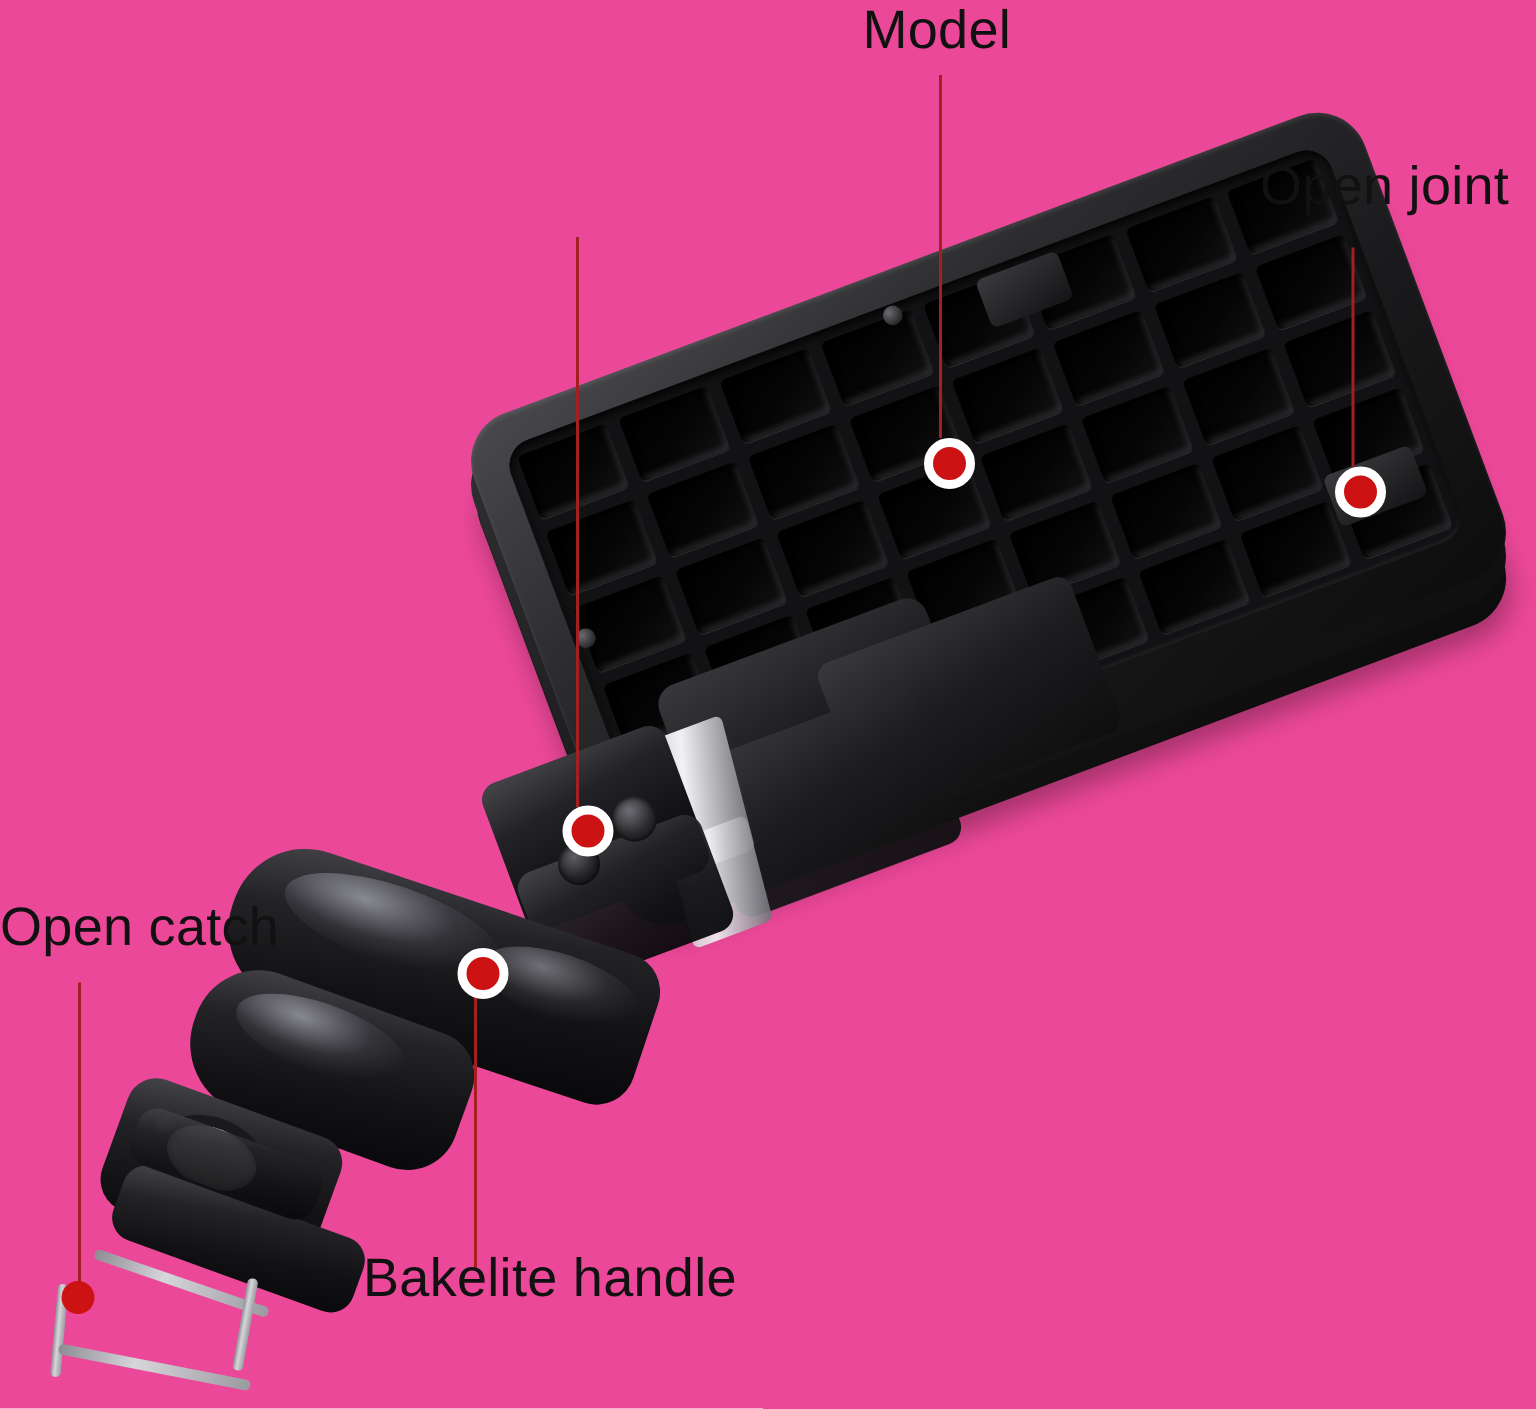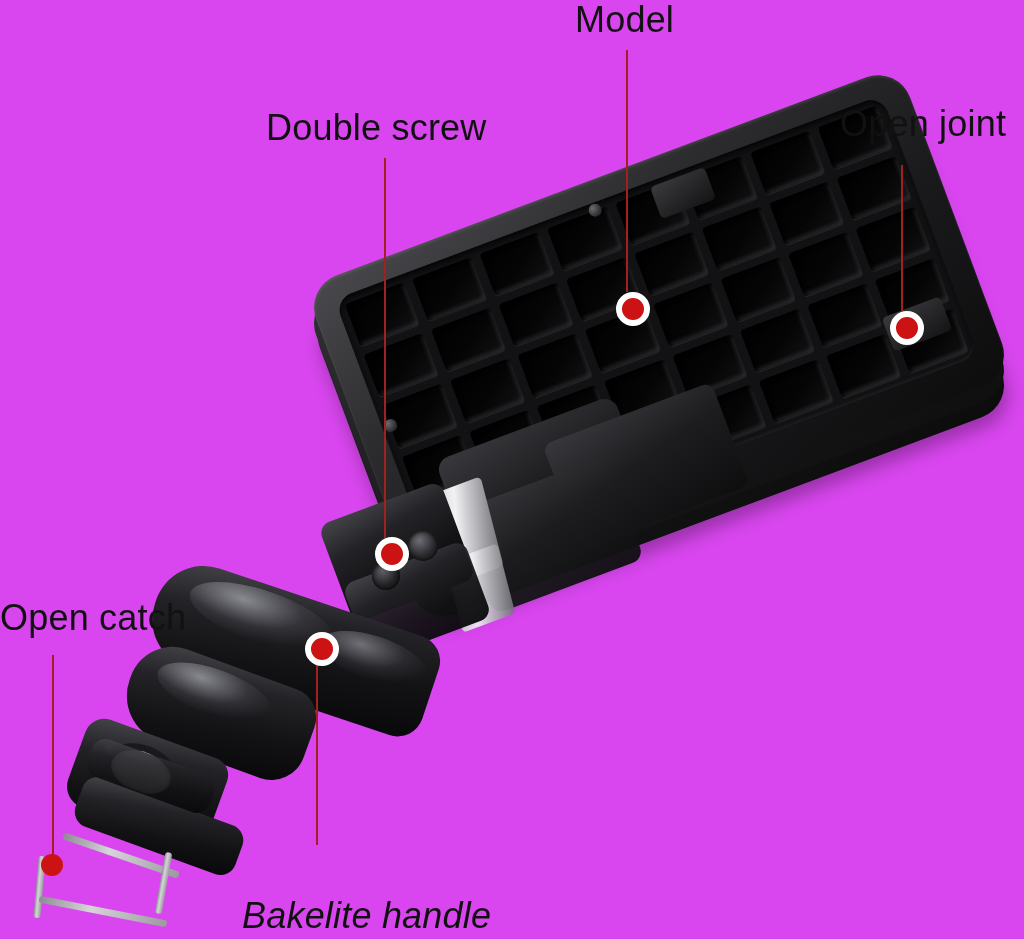--- a/index.html
+++ b/index.html
@@ -3,21 +3,21 @@
 <meta charset="utf-8">
 <title>Waffle Maker Annotated Diagram</title>
 <style>
   html,body{margin:0;padding:0;background:#ffffff;}
   body{font-family:"Liberation Sans","DejaVu Sans",sans-serif;}
 
   #stage{
     position:relative;
     width:1024px;
     height:939px;
-    background:#d946ef;
+    background:#ec4899;
     overflow:hidden;
   }
 
   
   .label{
     position:absolute;
     color:#111111;
     font-size:36px;
     line-height:36px;
     letter-spacing:0.2px;
@@ -294,21 +294,20 @@
   <div class="leader" style="left:316px;top:657px;height:188px;"></div>
 
   <div class="dot ringed" style="left:616px;top:292px;width:22px;height:22px;"></div>
   <div class="dot ringed" style="left:375px;top:537px;width:22px;height:22px;"></div>
   <div class="dot ringed" style="left:890px;top:311px;width:22px;height:22px;"></div>
   <div class="dot" style="left:41px;top:854px;width:22px;height:22px;"></div>
   <div class="dot ringed" style="left:305px;top:632px;width:22px;height:22px;"></div>
 
   <div class="label" style="left:575px;top:2px;">Model</div>
 
-  <div class="label" style="left:266px;top:110px;">Double screw</div>
 
   <div class="label" style="left:840px;top:106px;text-align:right;">Open joint</div>
 
   <div class="label" style="left:0px;top:600px;">Open catch</div>
 
-  <div class="label" style="left:242px;top:898px;font-style:italic;">Bakelite handle</div>
+  <div class="label" style="left:242px;top:834px;">Bakelite handle</div>
 
 </div>
 
 </body></html>

